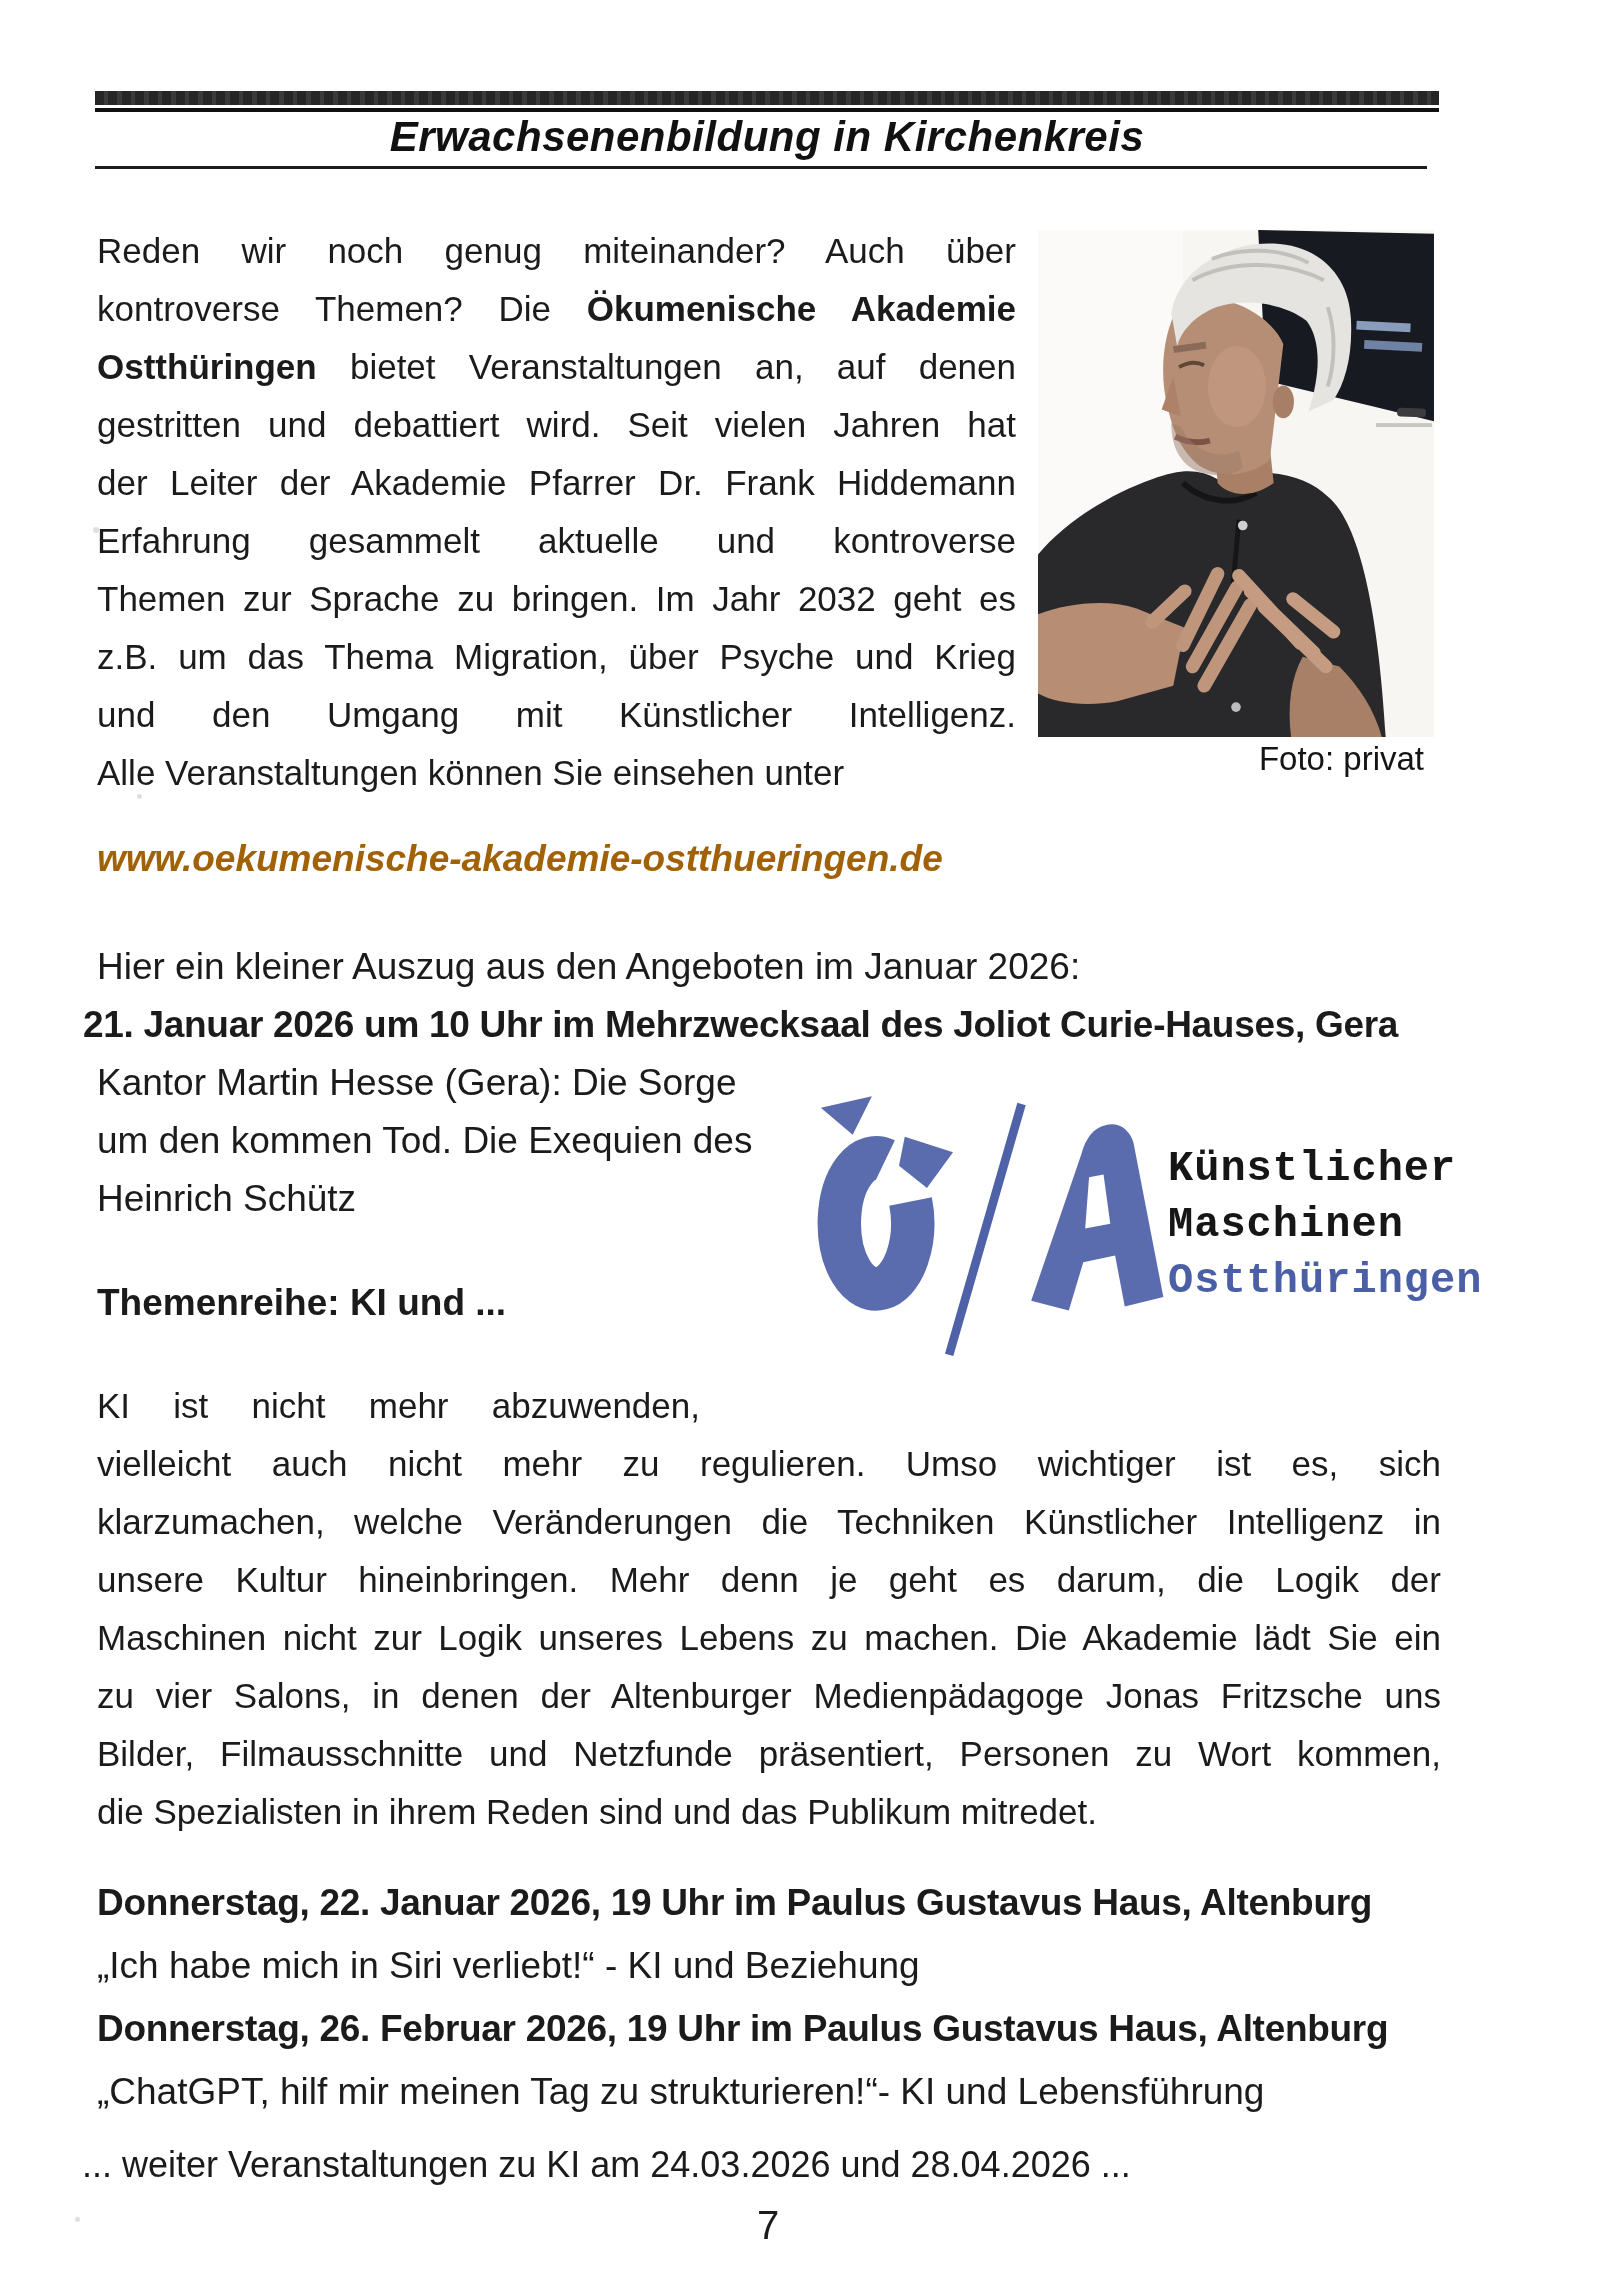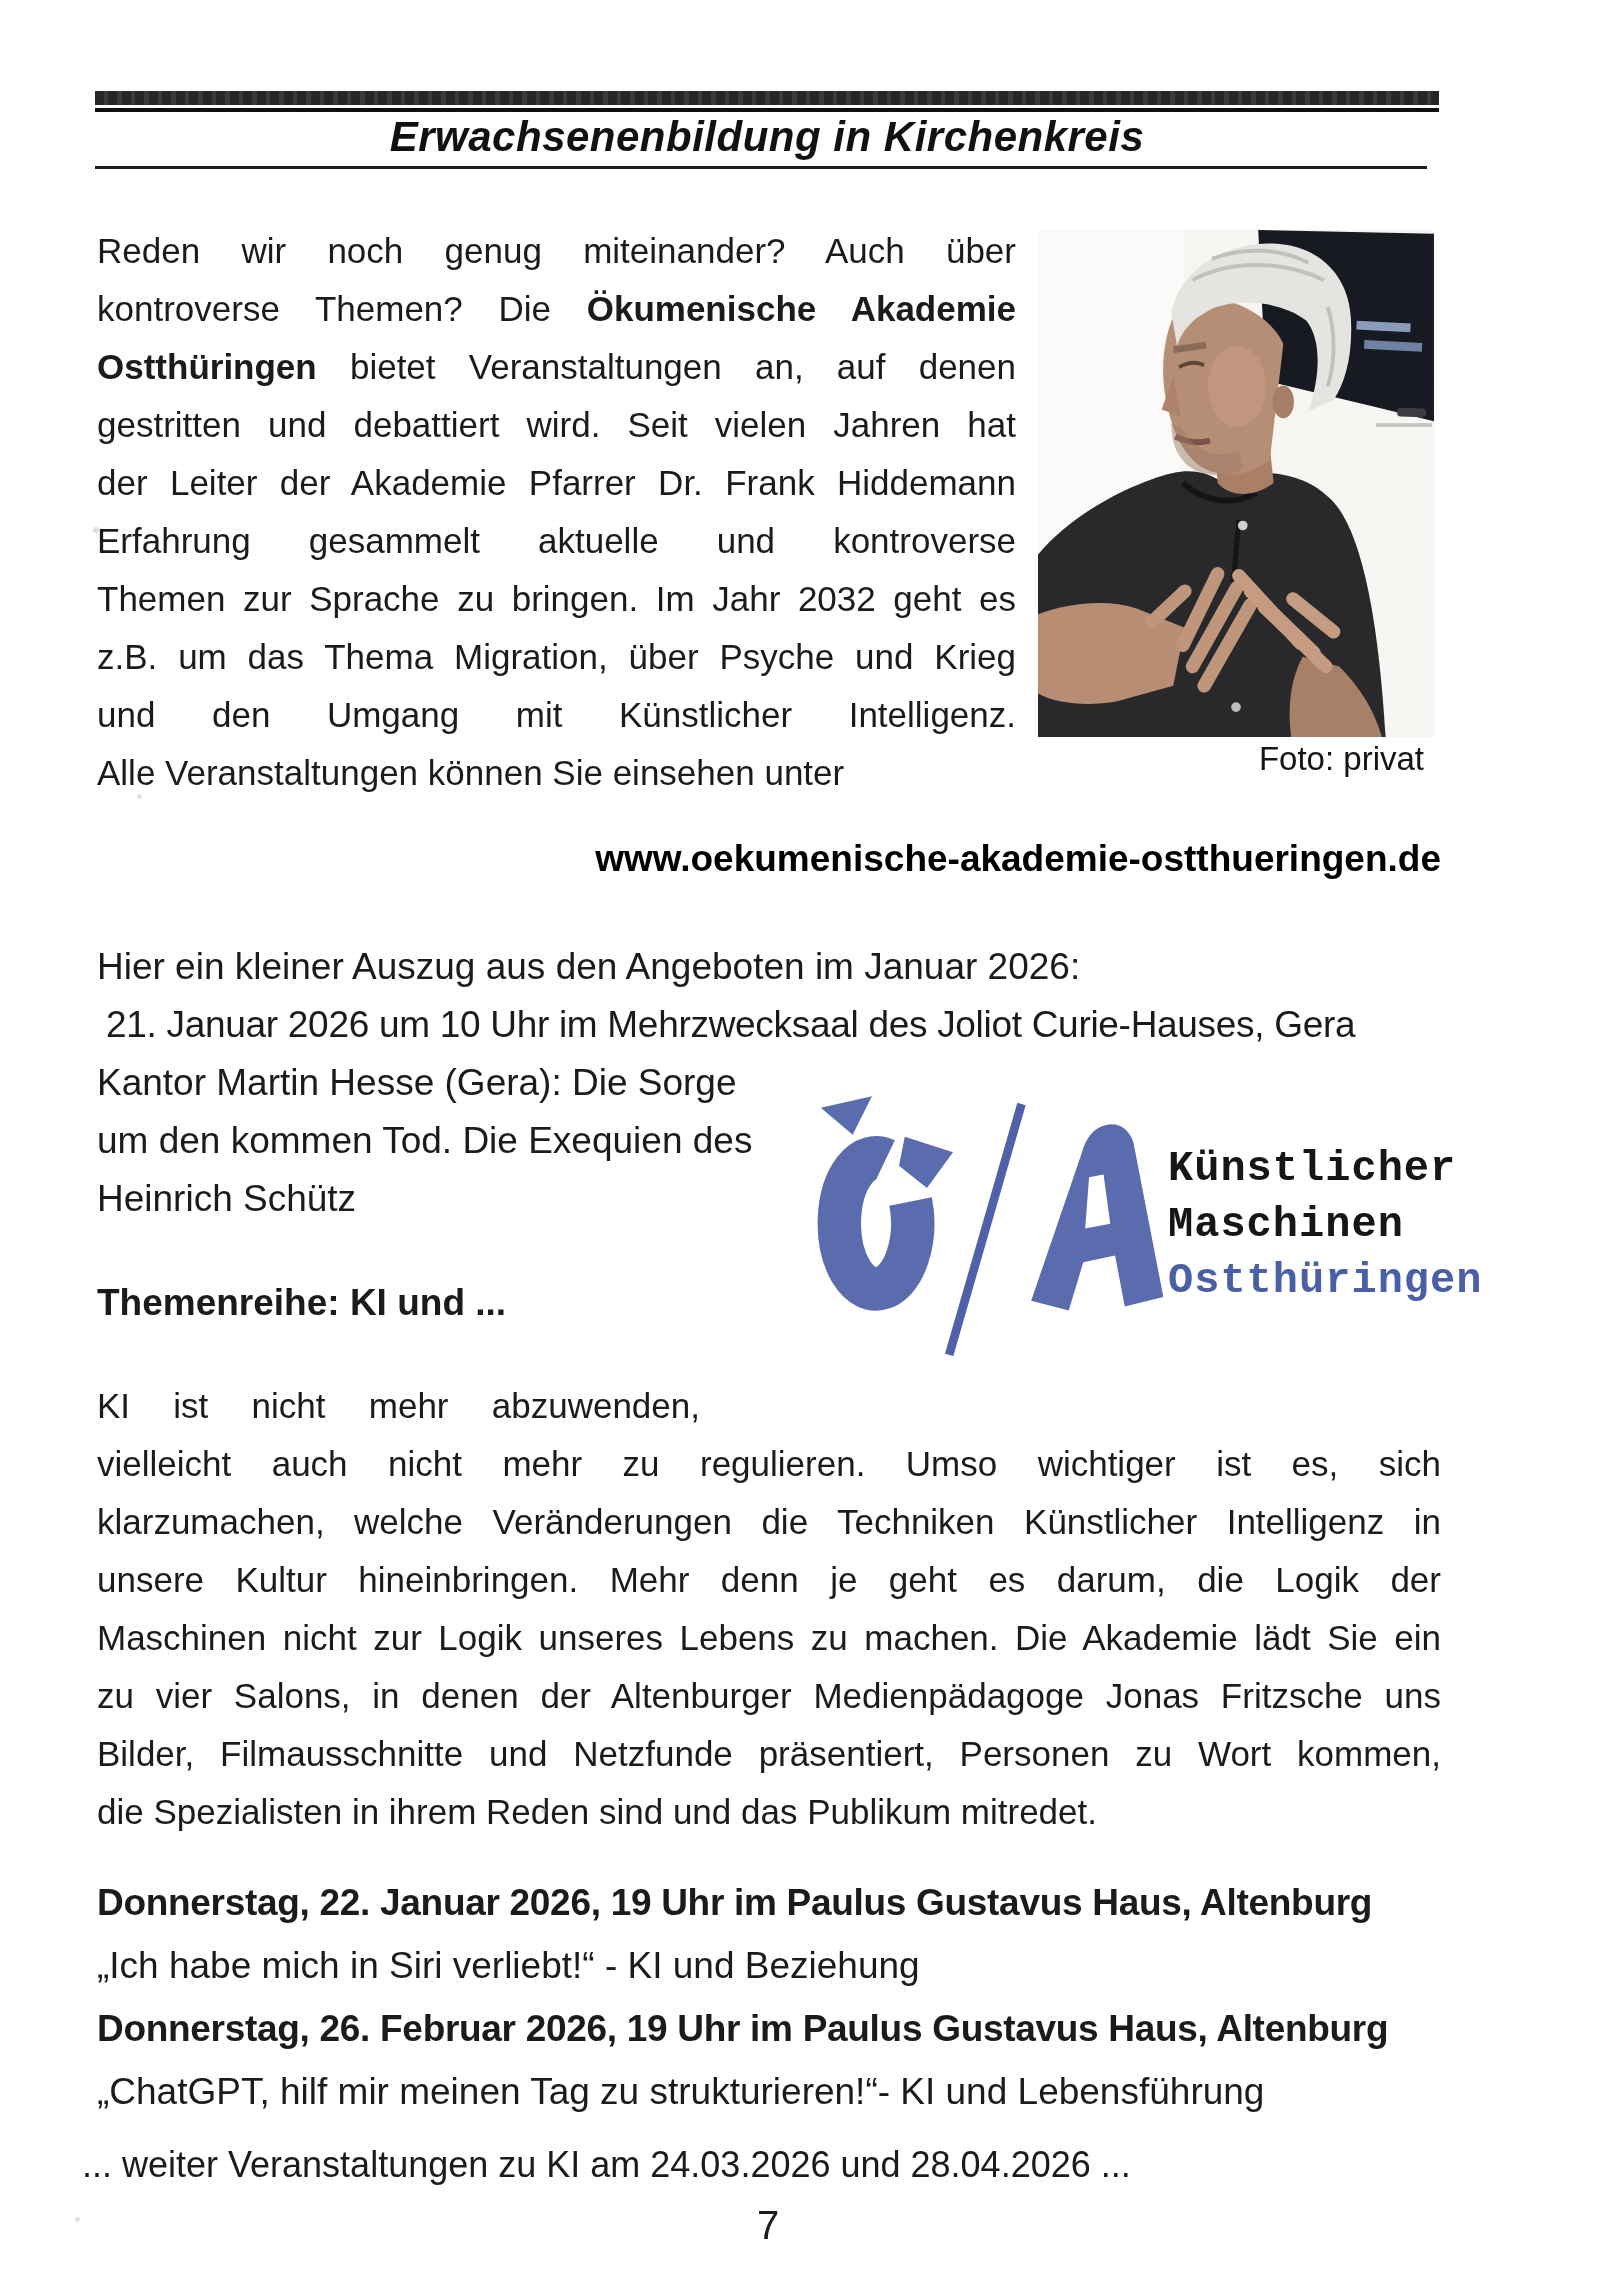--- a/index.html
+++ b/index.html
@@ -25,25 +25,25 @@
   .tline{font-size:35px;line-height:58px;height:58px;white-space:nowrap;}
   .just{white-space:normal;text-align:justify;text-align-last:justify;}
   .noj{text-align:left;text-align-last:left;}
   .b{font-weight:bold;}
 
   .intro-block{left:97px;top:222px;width:919px;}
   .intro-block .tline{font-size:35px;}
 
   .photo-caption{left:1149px;top:740px;width:275px;text-align:right;font-size:33px;color:#141414;}
 
-  .url-line{left:97px;top:838px;width:1344px;text-align:right;
-    font-size:37px;font-weight:bold;color:#000000;}
+  .url-line{left:97px;top:838px;width:1344px;text-align:left;
+    font-size:37px;font-weight:bold;color:#a16207;font-style:italic;}
 
   .excerpt-line{left:97px;top:938px;font-size:37px;}
-  .jan21-heading{left:106px;top:996px;font-size:37px;font-weight:normal;letter-spacing:-0.3px;}
+  .jan21-heading{left:83px;top:996px;font-size:37px;font-weight:bold;letter-spacing:-0.3px;}
 
   .kantor-block{left:97px;top:1054px;width:666px;}
   .kantor-block .tline{font-size:37px;}
 
   .series-heading{left:97px;top:1274px;font-size:37px;font-weight:bold;}
 
   .logo-mono{left:816px;top:1096px;}
   .logo-text{left:1168px;top:1141px;font-family:"Liberation Mono", monospace;
     font-weight:bold;font-size:42px;line-height:56px;letter-spacing:1px;}
   .logo-text .l3{color:#4a5fa5;}

